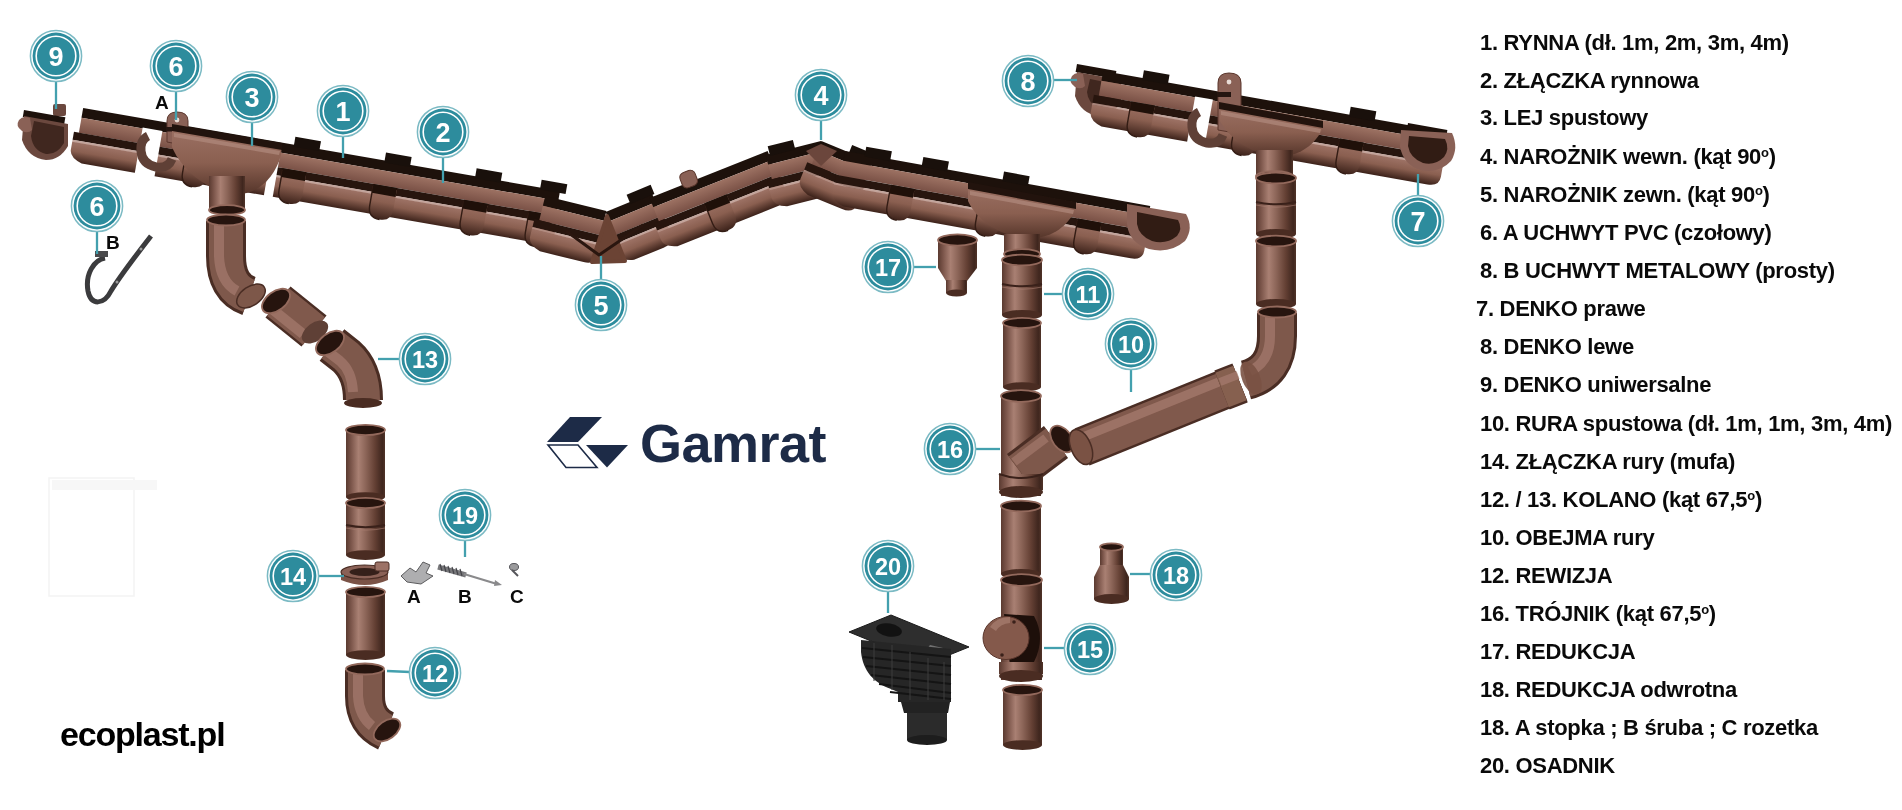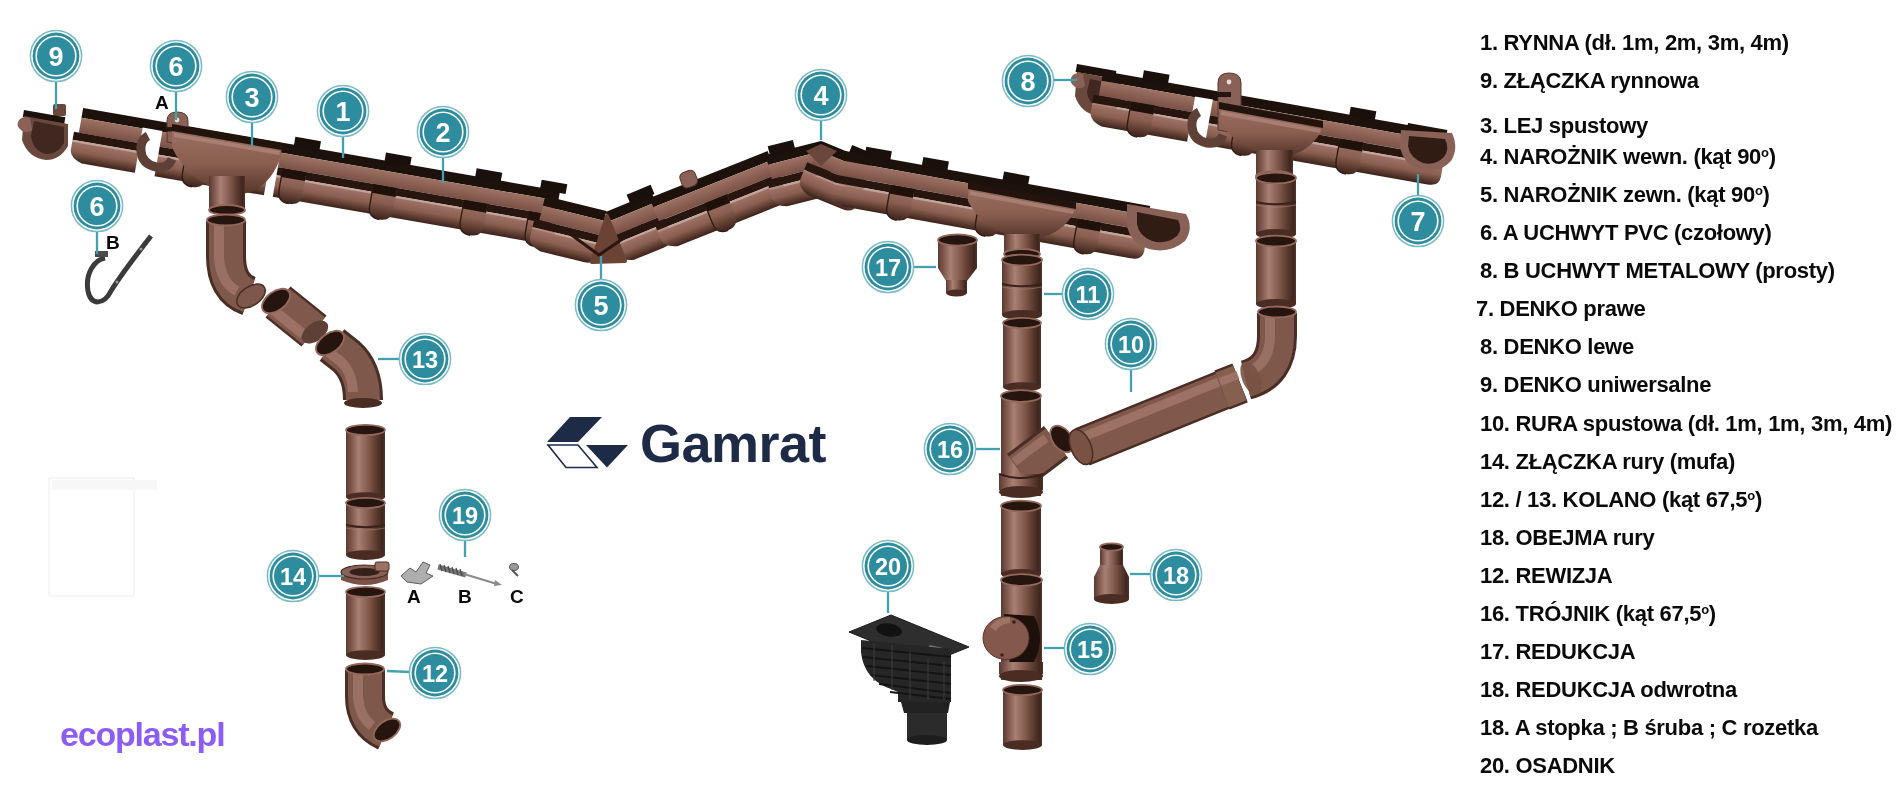--- a/index.html
+++ b/index.html
@@ -466,37 +466,37 @@
 <text x="1090" y="650" font-size="23.5" font-weight="bold" fill="#ffffff" text-anchor="middle" dominant-baseline="central" font-family="Liberation Sans, sans-serif">15</text>
 <g>
 <path d="M 547 442 L 570 417 L 602 417 L 578 442 Z" fill="#1d2b47"></path>
 <path d="M 548 445 L 578 445 L 597 467.5 L 566 467.5 Z" fill="none" stroke="#1d2b47" stroke-width="1.6"></path>
 <path d="M 586 445 L 628 445 L 607 467.5 Z" fill="#1d2b47"></path>
 <text x="640" y="462" font-size="54" font-weight="bold" fill="#1d2b47" font-family="Liberation Sans, sans-serif" letter-spacing="-0.5">Gamrat</text>
 </g>
 </svg>
 <div class="legend">
 <div style="position:absolute;left:1480px;top:28.5px">1. RYNNA (dł. 1m, 2m, 3m, 4m)</div>
-<div style="position:absolute;left:1480px;top:66.6px">9. ZŁĄCZKA rynnowa</div>
-<div style="position:absolute;left:1480px;top:112px">3. LEJ spustowy</div>
+<div style="position:absolute;left:1480px;top:66.6px">2. ZŁĄCZKA rynnowa</div>
+<div style="position:absolute;left:1480px;top:104px">3. LEJ spustowy</div>
 <div style="position:absolute;left:1480px;top:142.8px">4. NAROŻNIK wewn. (kąt 90<span class="deg">o</span>)</div>
 <div style="position:absolute;left:1480px;top:180.9px">5. NAROŻNIK zewn. (kąt 90<span class="deg">o</span>)</div>
 <div style="position:absolute;left:1480px;top:219.0px">6. A UCHWYT PVC (czołowy)</div>
 <div style="position:absolute;left:1480px;top:257.1px">8. B UCHWYT METALOWY (prosty)</div>
 <div style="position:absolute;left:1476px;top:295.2px">7. DENKO prawe</div>
 <div style="position:absolute;left:1480px;top:333.3px">8. DENKO lewe</div>
 <div style="position:absolute;left:1480px;top:371.4px">9. DENKO uniwersalne</div>
 <div style="position:absolute;left:1480px;top:409.5px">10. RURA spustowa (dł. 1m, 1m, 3m, 4m)</div>
 <div style="position:absolute;left:1480px;top:447.6px">14. ZŁĄCZKA rury (mufa)</div>
 <div style="position:absolute;left:1480px;top:485.7px">12. / 13. KOLANO (kąt 67,5<span class="deg">o</span>)</div>
-<div style="position:absolute;left:1480px;top:523.8px">18. OBEJMA rury</div>
+<div style="position:absolute;left:1480px;top:523.8px">10. OBEJMA rury</div>
 <div style="position:absolute;left:1480px;top:561.9px">12. REWIZJA</div>
 <div style="position:absolute;left:1480px;top:600.0px">16. TRÓJNIK (kąt 67,5<span class="deg">o</span>)</div>
 <div style="position:absolute;left:1480px;top:638.1px">17. REDUKCJA</div>
 <div style="position:absolute;left:1480px;top:676.2px">18. REDUKCJA odwrotna</div>
 <div style="position:absolute;left:1480px;top:714.3px">18. A stopka ; B śruba ; C rozetka</div>
 <div style="position:absolute;left:1480px;top:752.4px">20. OSADNIK</div>
 </div>
 <div class="ltr" style="left:155px;top:92px">A</div>
 <div class="ltr" style="left:106px;top:232px">B</div>
 <div class="ltr" style="left:407px;top:586px">A</div>
 <div class="ltr" style="left:458px;top:586px">B</div>
 <div class="ltr" style="left:510px;top:586px">C</div>
-<div style="position:absolute;left:60px;top:715px;font-weight:bold;font-size:34px;color:#8b5cf6;letter-spacing:-1.2px">ecoplast.pl</div>
+<div style="position:absolute;left:60px;top:715px;font-weight:bold;font-size:34px;color:#000000;letter-spacing:-1.2px">ecoplast.pl</div>
 </body></html>

